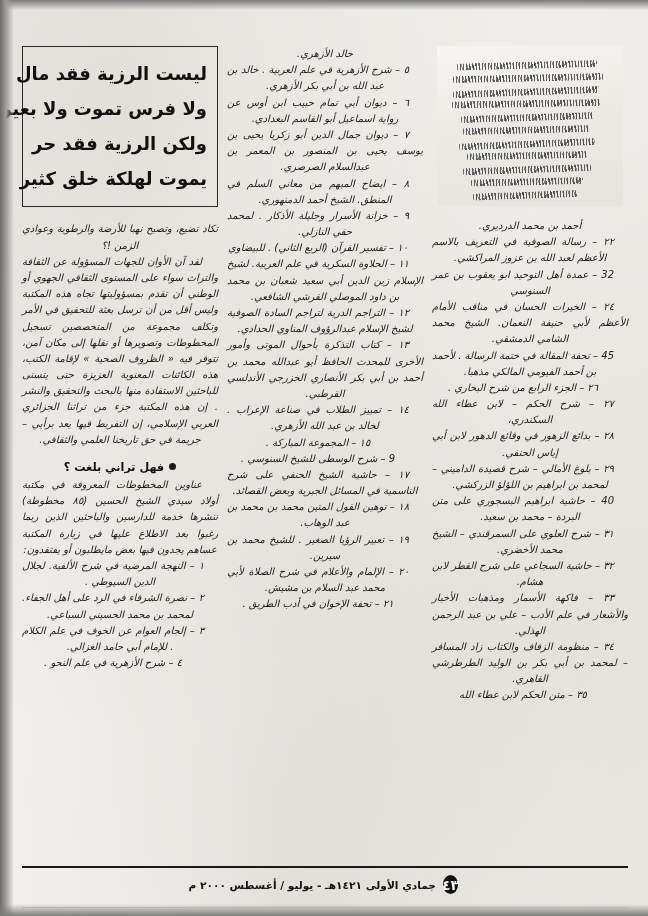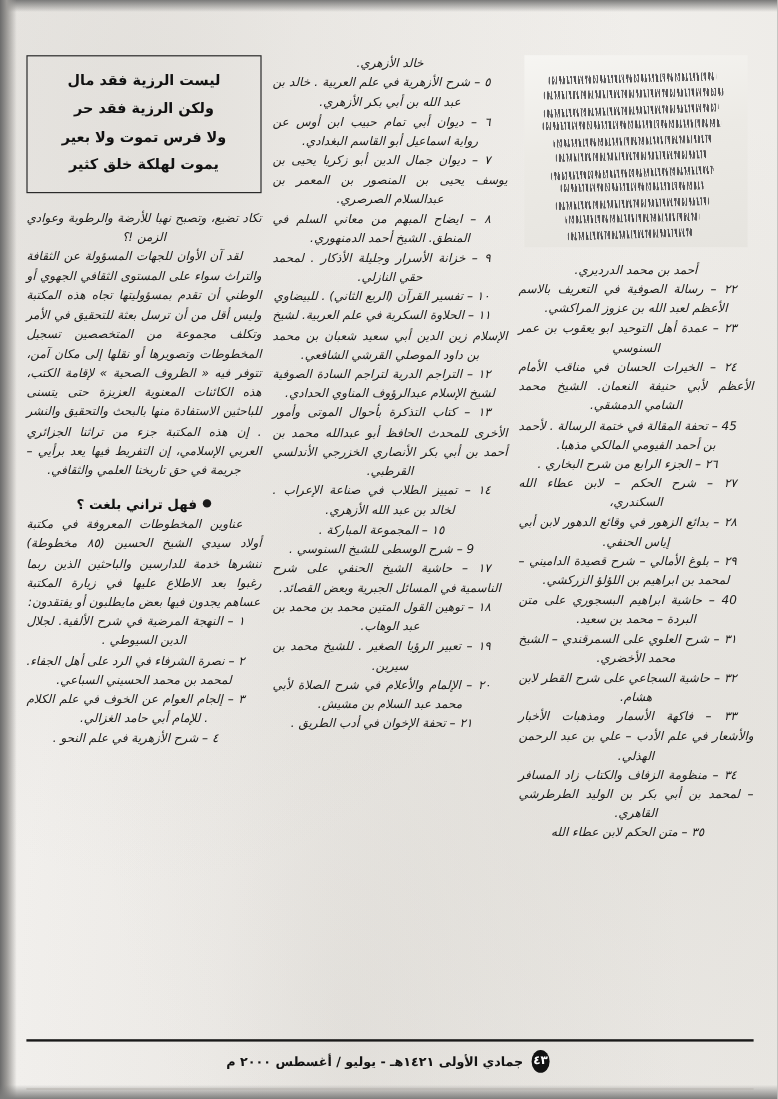--- a/index.html
+++ b/index.html
@@ -103,21 +103,21 @@
   
   .poem-box {
     border: 1px solid #2a2a2a;
     padding: 9px 10px 10px 10px;
     margin: 0 0 14px 0;
     background: transparent;
   }
   .poem-line {
     font-family: "DejaVu Sans", "Liberation Sans", sans-serif;
     font-weight: bold;
-    font-size: 12px;
+    font-size: 18px;
     line-height: 1.95;
     text-align: center;
     color: #111;
     white-space: nowrap;
   }
   .section-head {
     font-weight: bold;
     font-size: 11.2px;
     color: #111;
     text-align: center;
@@ -182,21 +182,21 @@
     align-items: center;
     justify-content: flex-start;
     padding-right: 170px;
   }
   .page-badge {
     width: 15px;
     height: 19px;
     border-radius: 50%;
     background: #121212;
     color: #fff;
-    font-size: 10px;
+    font-size: 14px;
     font-weight: bold;
     display: flex;
     align-items: center;
     justify-content: center;
     margin-left: 7px;
     flex: 0 0 auto;
   }
   .footer-text {
     font-size: 10.6px;
     font-weight: bold;
@@ -236,21 +236,21 @@
           <div class="ms-line" style="top:105px; right:36px; width:120px; transform:rotate(-1.1deg);"></div>
           <div class="ms-line" style="top:118px; right:32px; width:128px; transform:rotate(-1.9deg);"></div>
           <div class="ms-line" style="top:131px; right:40px; width:112px; transform:rotate(-1.3deg);"></div>
           <div class="ms-line" style="top:144px; right:46px; width:104px; transform:rotate(-2.0deg);"></div>
           <span class="ms-cap">صورة مخطوط بخط اليد</span>
         </div>
 
         <p class="body-par">أحمد بن محمد الدرديري.</p>
 
         <p class="entry"><span>٢٢</span> – <span>رسالة الصوفية في التعريف بالاسم الأعظم لعبد الله بن عزوز المراكشي.</span></p>
-        <p class="entry"><span>٢٣</span> – <span>عمدة أهل التوحيد ابو يعقوب بن عمر السنوسي</span></p>
+        <p class="entry"><span>32</span> – <span>عمدة أهل التوحيد ابو يعقوب بن عمر السنوسي</span></p>
         <p class="entry"><span>٢٤</span> – <span>الخيرات الحسان في مناقب الأمام الأعظم لأبي حنيفة النعمان. الشيخ محمد الشامي الدمشقي.</span></p>
         <p class="entry"><span>45</span> – <span>تحفة المقالة في ختمة الرسالة . لأحمد بن أحمد الفيومي المالكي مذهبا.</span></p>
         <p class="entry"><span>٢٦</span> – <span>الجزء الرابع من شرح البخاري .</span></p>
         <p class="entry"><span>٢٧</span> – <span>شرح الحكم – لابن عطاء الله السكندري،</span></p>
         <p class="entry"><span>٢٨</span> – <span>بدائع الزهور في وقائع الدهور لابن أبي إياس الحنفي.</span></p>
         <p class="entry"><span>٢٩</span> – <span>بلوغ الأمالي – شرح قصيدة الداميني – لمحمد بن ابراهيم بن اللؤلؤ الزركشي.</span></p>
         <p class="entry"><span>40</span> – <span>حاشية ابراهيم البسجوري على متن البردة – محمد بن سعيد.</span></p>
         <p class="entry"><span>٣١</span> – <span>شرح العلوي على السمرقندي – الشيخ محمد الأخضري.</span></p>
         <p class="entry"><span>٣٢</span> – <span>حاشية السجاعي على شرح القطر لابن هشام.</span></p>
         <p class="entry"><span>٣٣</span> – <span>فاكهة الأسمار ومذهبات الأخبار والأشعار في علم الأدب – علي بن عبد الرحمن الهذلي.</span></p>
@@ -277,22 +277,22 @@
         <p class="entry"><span>١٨</span> – <span>توهين القول المتين محمد بن محمد بن عبد الوهاب.</span></p>
         <p class="entry"><span>١٩</span> – <span>تعبير الرؤيا الصغير . للشيخ محمد بن سيرين.</span></p>
         <p class="entry"><span>٢٠</span> – <span>الإلمام والأعلام في شرح الصلاة لأبي محمد عبد السلام بن مشيش.</span></p>
         <p class="entry"><span>٢١</span> – <span>تحفة الإخوان في أدب الطريق .</span></p>
       </div>
 
       <div class="col">
 
         <div class="poem-box">
           <div class="poem-line">ليست الرزية فقد مال</div>
+          <div class="poem-line">ولا فرس تموت ولا بعير</div>
           <div class="poem-line">ولكن الرزية فقد حر</div>
-          <div class="poem-line">ولا فرس تموت ولا بعير</div>
           <div class="poem-line">يموت لهلكة خلق كثير</div>
         </div>
 
         <p class="body-par">تكاد تضيع، وتصبح نهبا للأرضة والرطوبة وعوادي الزمن !؟</p>
         <p class="body-par indent">لقد آن الأوان للجهات المسؤولة عن الثقافة والتراث سواء على المستوى الثقافي الجهوي أو الوطني أن تقدم بمسؤوليتها تجاه هذه المكتبة وليس أقل من أن ترسل بعثة للتحقيق في الأمر وتكلف مجموعة من المتخصصين تسجيل المخطوطات وتصويرها أو نقلها إلى مكان آمن، تتوفر فيه « الظروف الصحية » لإقامة الكتب، هذه الكائنات المعنوية العزيزة حتى يتسنى للباحثين الاستفادة منها بالبحث والتحقيق والنشر . إن هذه المكتبة جزء من تراثنا الجزائري العربي الإسلامي، إن التفريط فيها يعد برأيي – جريمة في حق تاريخنا العلمي والثقافي.</p>
 
         <div class="section-head">
           <span class="bullet-dot"></span><span>فهل تراني بلغت ؟</span>
         </div>
 

